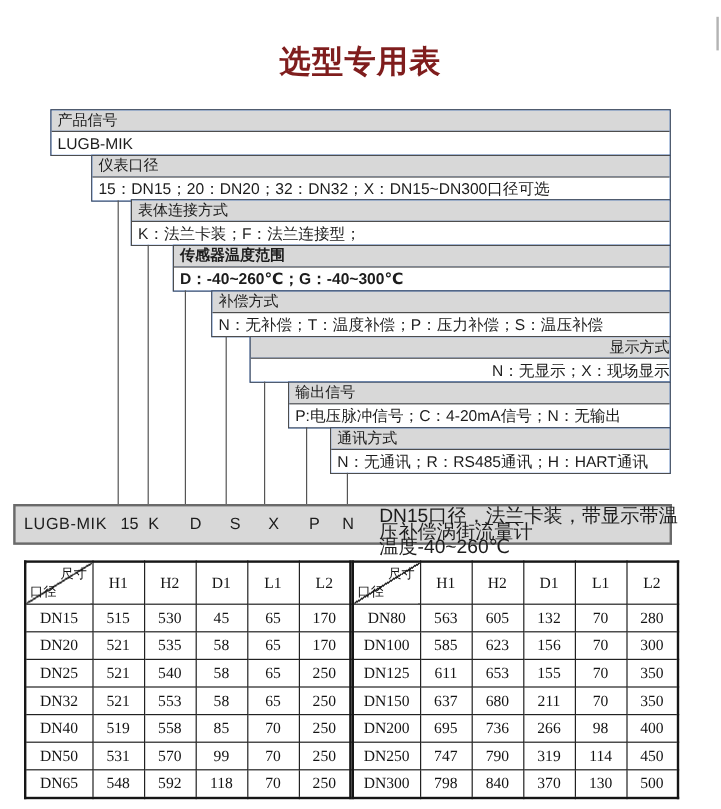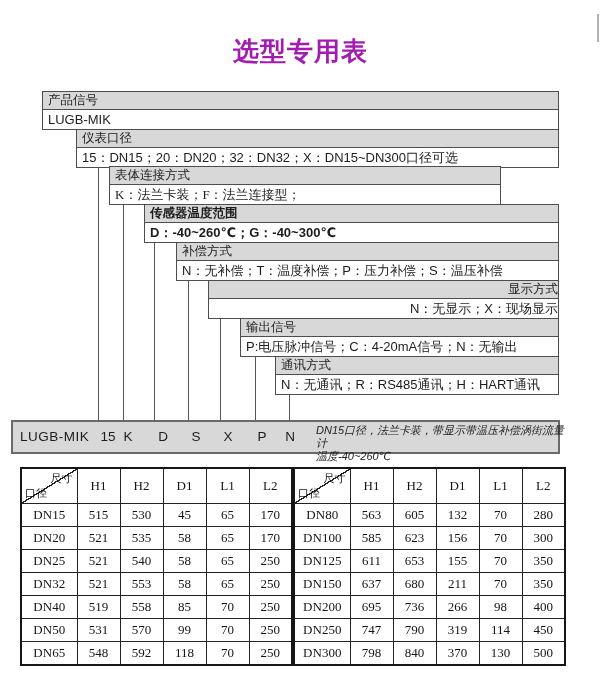--- a/index.html
+++ b/index.html
@@ -2,21 +2,21 @@
 <html><head>
 <meta charset="utf-8">
 <style>
   html,body { margin:0; padding:0; background:#fff; }
   .page {
     position:relative; width:601px; height:674px; background:#ffffff;
     font-family:"Liberation Sans","DejaVu Sans",sans-serif; color:#1c1c1c; overflow:hidden;
   }
   .title {
     position:absolute; left:0; right:0; top:34px; text-align:center;
-    font-size:26px; font-weight:bold; letter-spacing:1px; color:#a21caf;
+    font-size:26px; font-weight:bold; letter-spacing:1px; color:#7f1d1d;
   }
   .edge-artifact { position:absolute; left:597px; top:14px; width:2px; height:28px; background:#b3b3b3; }
 
   
   .hbox { position:absolute; border:1px solid #4d4d4d; background:#3b82f6; box-sizing:border-box; }
   .hbox .hd {
     background:#d8d8d8; height:15px; line-height:15px; padding:1px 0 1px 5px;
     font-size:12.5px; white-space:nowrap; overflow:hidden;
   }
   .hbox .bd {
@@ -25,21 +25,21 @@
   }
   .vline { position:absolute; width:1px; background:#555; }
 
   
   .coderow {
     position:absolute; left:11px; top:420px; width:549px; height:34px;
     background:#d8d8d8; border:2px solid #6a6a6a; box-sizing:border-box;
   }
   .coderow .prefix { position:absolute; left:7px; top:0; height:30px; line-height:30px; font-size:13.5px; letter-spacing:.5px; }
   .coderow .code { position:absolute; top:0; width:24px; height:42px; line-height:30px; text-align:center; font-size:13.5px; }
-  .coderow .desc { position:absolute; left:303px; top:2px; width:252px; font-size:11px; line-height:13px;font-style:italic; }
+  .coderow .desc { position:absolute; left:303px; top:2px; width:252px; font-size:16px; line-height:13px; }
 
   
   table.dims {
     position:absolute; top:467px; border-collapse:collapse; table-layout:fixed;
     border:2px solid #161616; font-family:"Liberation Serif","DejaVu Serif",serif; color:#141414;
   }
   table.dims col.c0 { width:56px; } table.dims col.cn { width:43px; }
   table.dims th, table.dims td { border:1px solid #222; padding:0; text-align:center; font-weight:normal; }
   table.dims tr.hrow th { height:34px; font-size:13px; }
   table.dims td { height:22px; font-size:13px; }
@@ -63,21 +63,21 @@
   <div class="edge-artifact"></div>
 
   <div class="hbox" style="left:42px;  top:91px;  width:517px;">
     <div class="hd">产品信号</div>
     <div class="bd">LUGB-MIK</div>
   </div>
   <div class="hbox" style="left:76px;  top:129px; width:483px;">
     <div class="hd">仪表口径</div>
     <div class="bd">15：DN15；20：DN20；32：DN32；X：DN15~DN300口径可选</div>
   </div>
-  <div class="hbox" style="left:109px; top:166px; width:392px;font-family:Liberation Serif, serif;">
+  <div class="hbox" style="left:109px; top:166px; width:450px;">
     <div class="hd">表体连接方式</div>
     <div class="bd">K：法兰卡装；F：法兰连接型；</div>
   </div>
   <div class="hbox" style="left:144px; top:204px; width:415px;font-weight:bold;">
     <div class="hd">传感器温度范围</div>
     <div class="bd">D：-40~260℃；G：-40~300℃</div>
   </div>
   <div class="hbox" style="left:176px; top:242px; width:383px;">
     <div class="hd">补偿方式</div>
     <div class="bd">N：无补偿；T：温度补偿；P：压力补偿；S：温压补偿</div>

